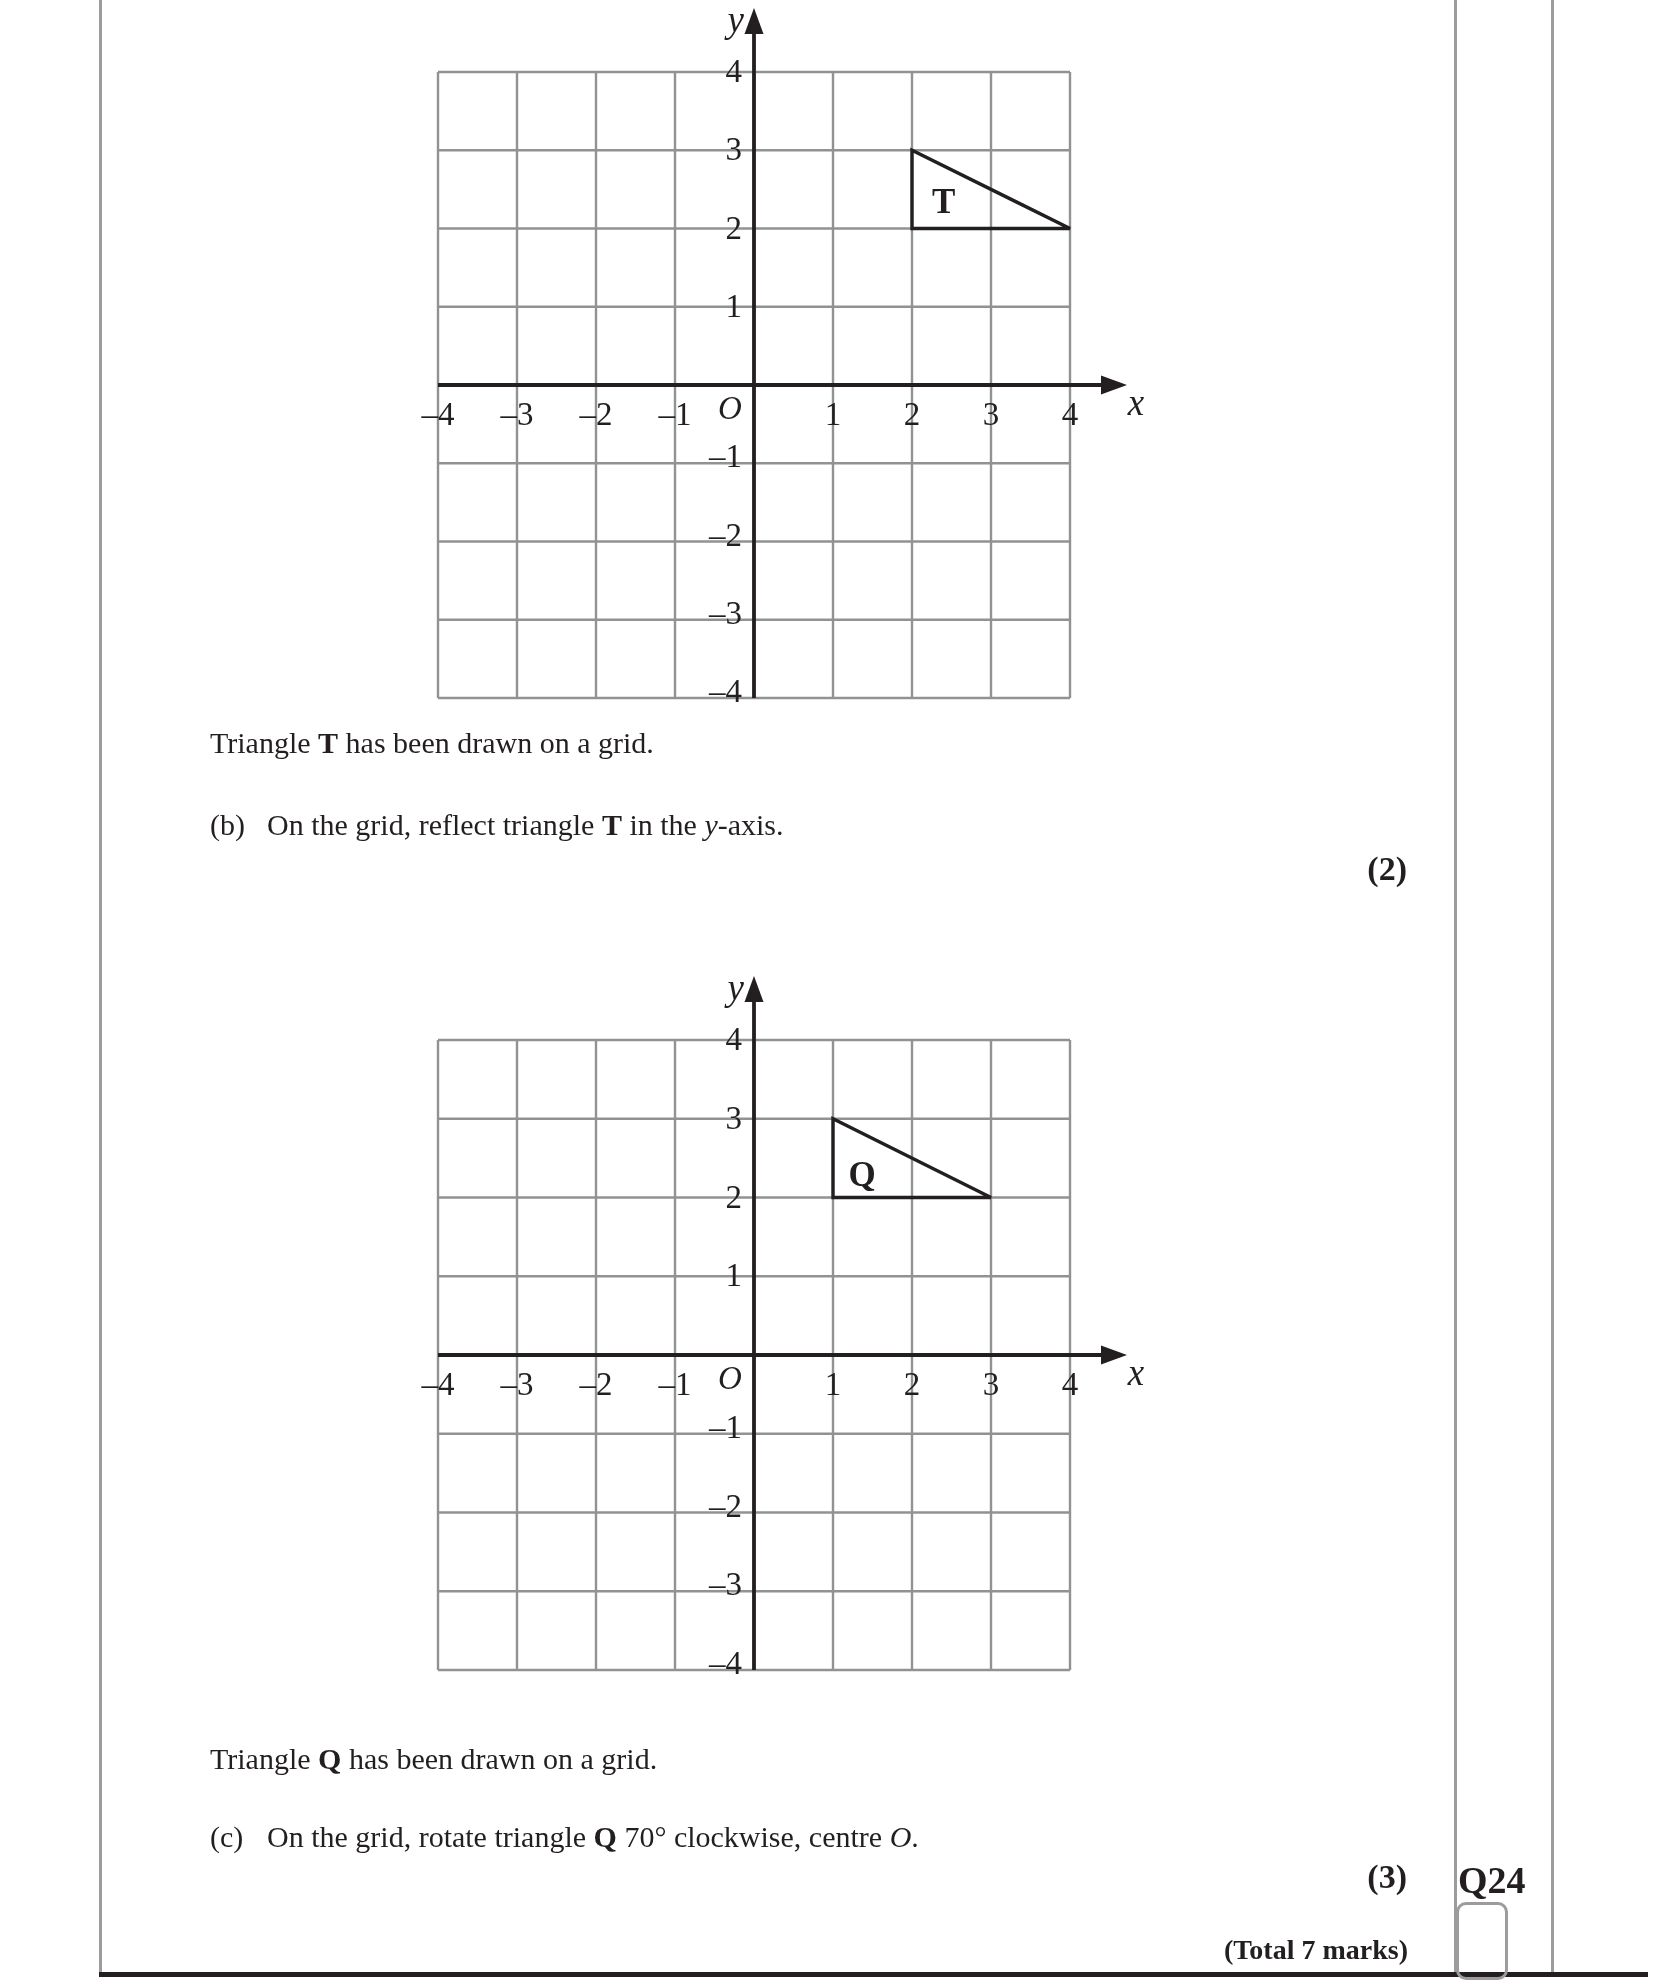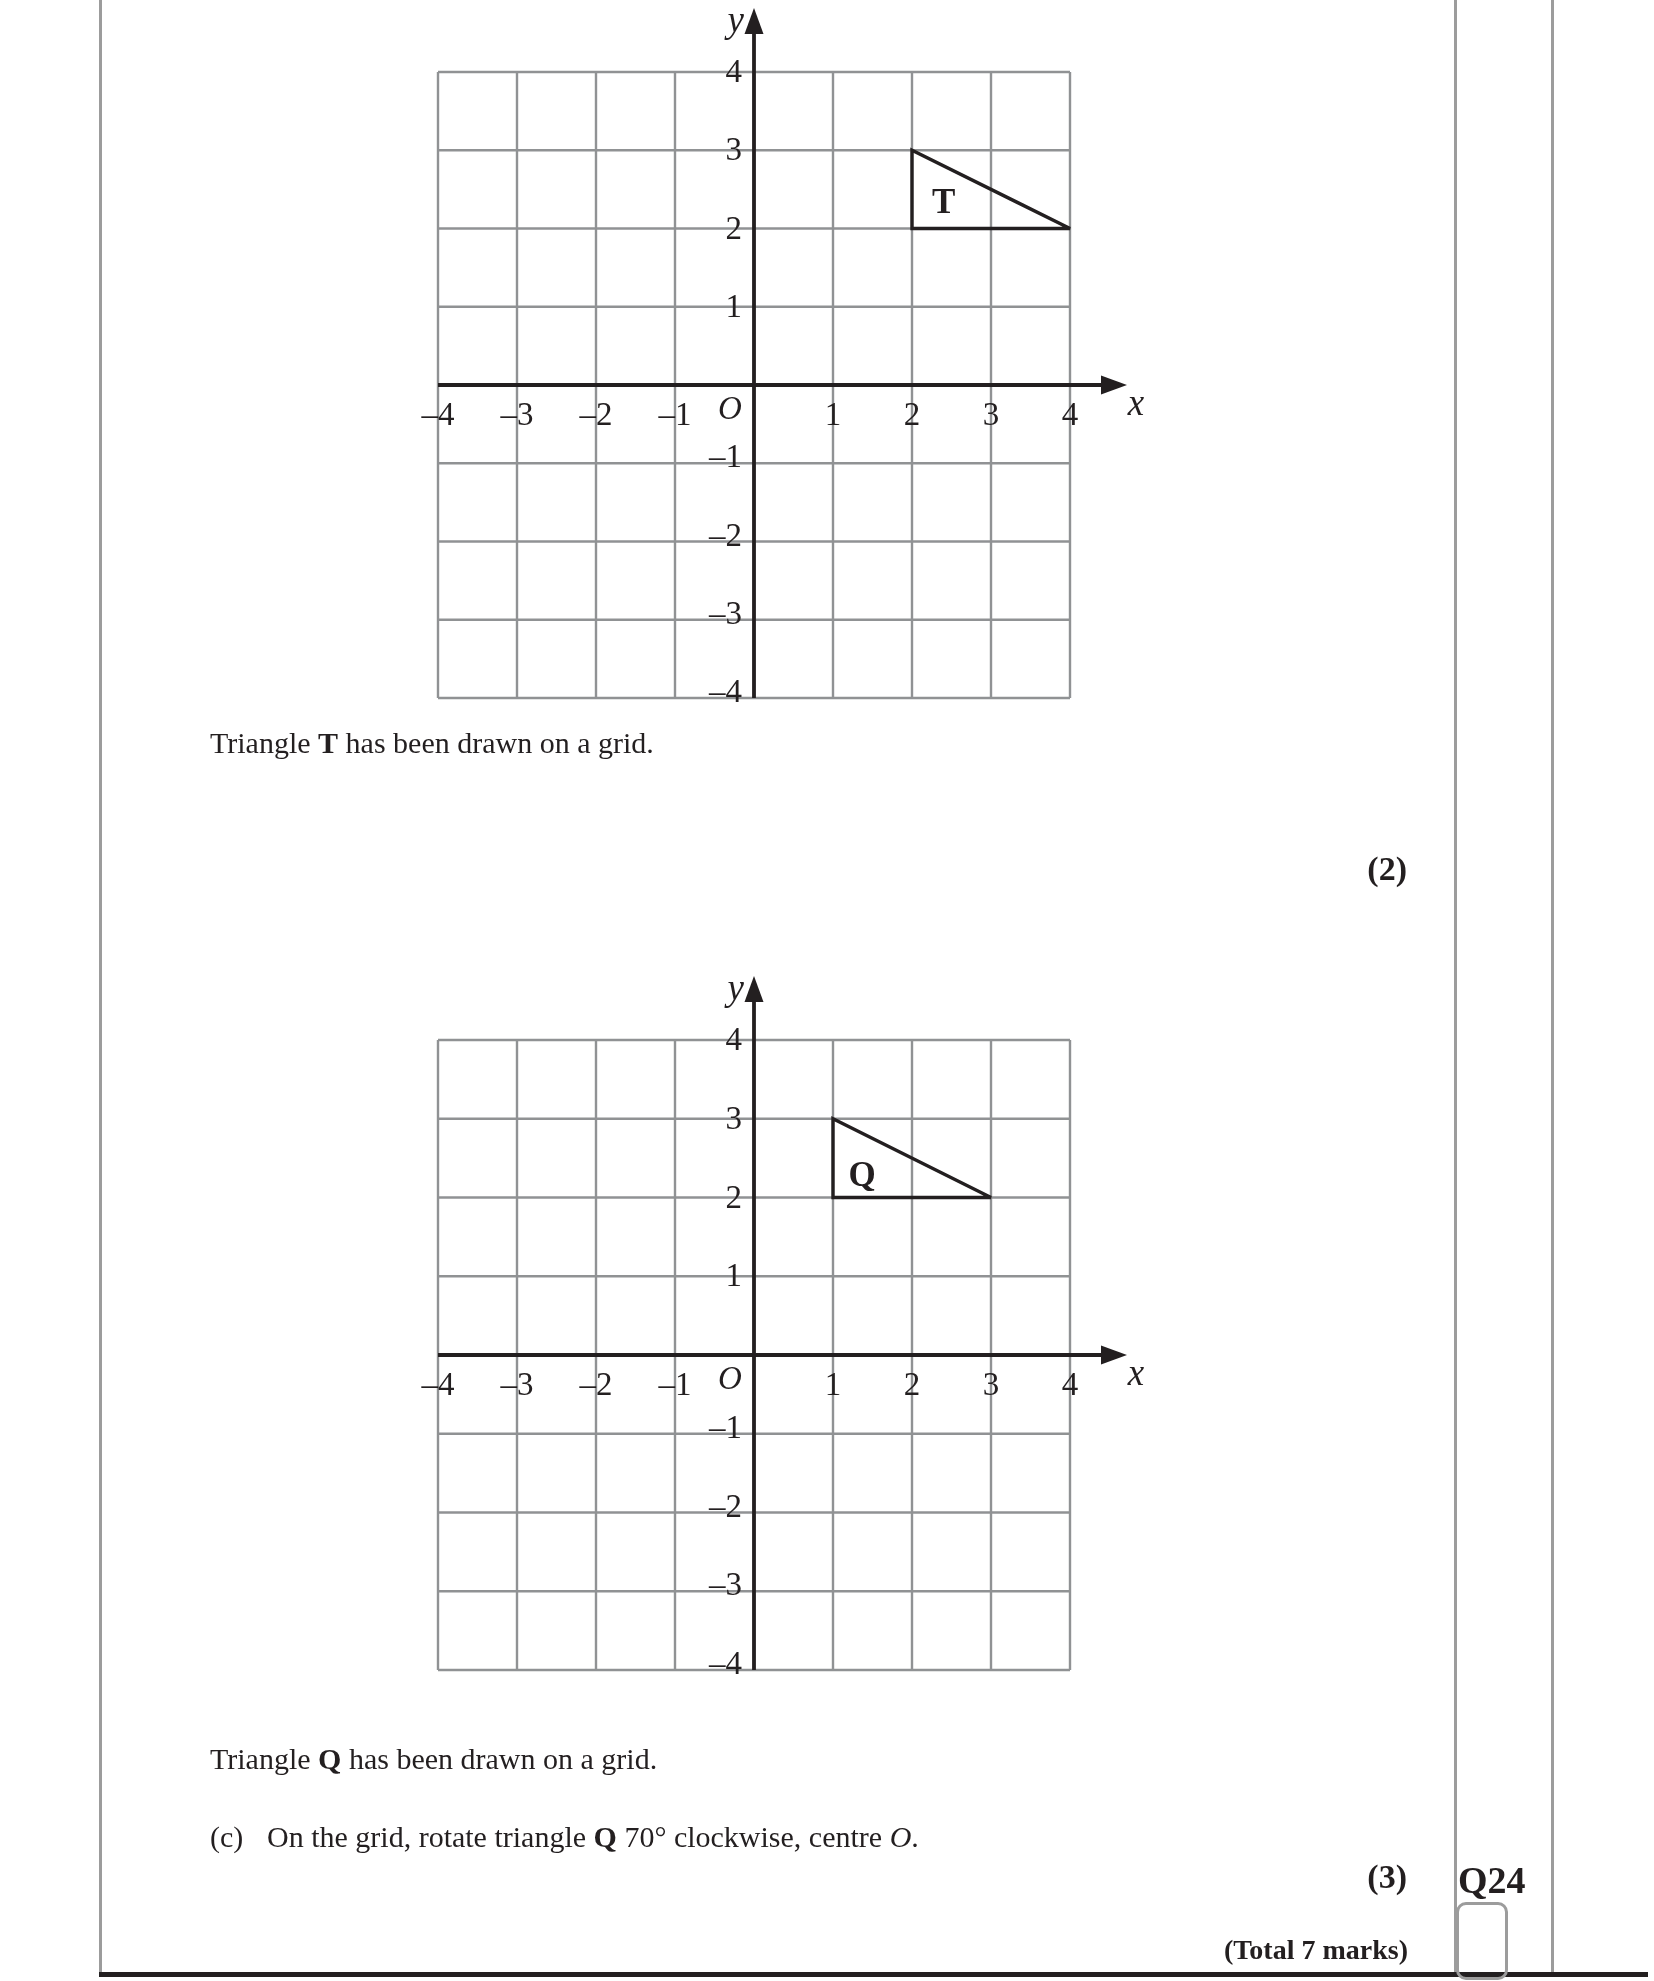--- a/index.html
+++ b/index.html
@@ -123,20 +123,21 @@
         <text x="730" y="1389" text-anchor="middle" class="tick itl">O</text>
         <text x="1136" y="1385" text-anchor="middle" class="axlbl">x</text>
         <text x="744" y="1000" text-anchor="end" class="axlbl">y</text>
         <polygon points="833,1118.75 833,1197.5 991,1197.5" fill="none" stroke="#231f20" stroke-width="3.4" stroke-linejoin="miter"></polygon>
         <text x="862.23" y="1185.875" text-anchor="middle" class="shapelbl">Q</text>
       </g>
     </svg>
 
   <div class="line" style="left:210px;top:726px;"><span>Triangle </span><b>T</b><span> has been drawn on a grid.</span></div>
 
+  <div class="line" style="left:210px;top:808px;"><span class="plabel">(b)</span><span>On the grid, reflect triangle </span><b>T</b><span> in the </span><i>y</i><span>-axis.</span></div>
 
   <div class="marks" style="left:1297px;top:850px;">(2)</div>
 
   <div class="line" style="left:210px;top:1742px;"><span>Triangle </span><b>Q</b><span> has been drawn on a grid.</span></div>
 
   <div class="line" style="left:210px;top:1820px;"><span class="plabel">(c)</span><span>On the grid, rotate triangle </span><b>Q</b><span> 70° clockwise, centre </span><i>O</i><span>.</span></div>
 
   <div class="marks" style="left:1297px;top:1858px;">(3)</div>
 
   <div class="qtag">Q24</div>

